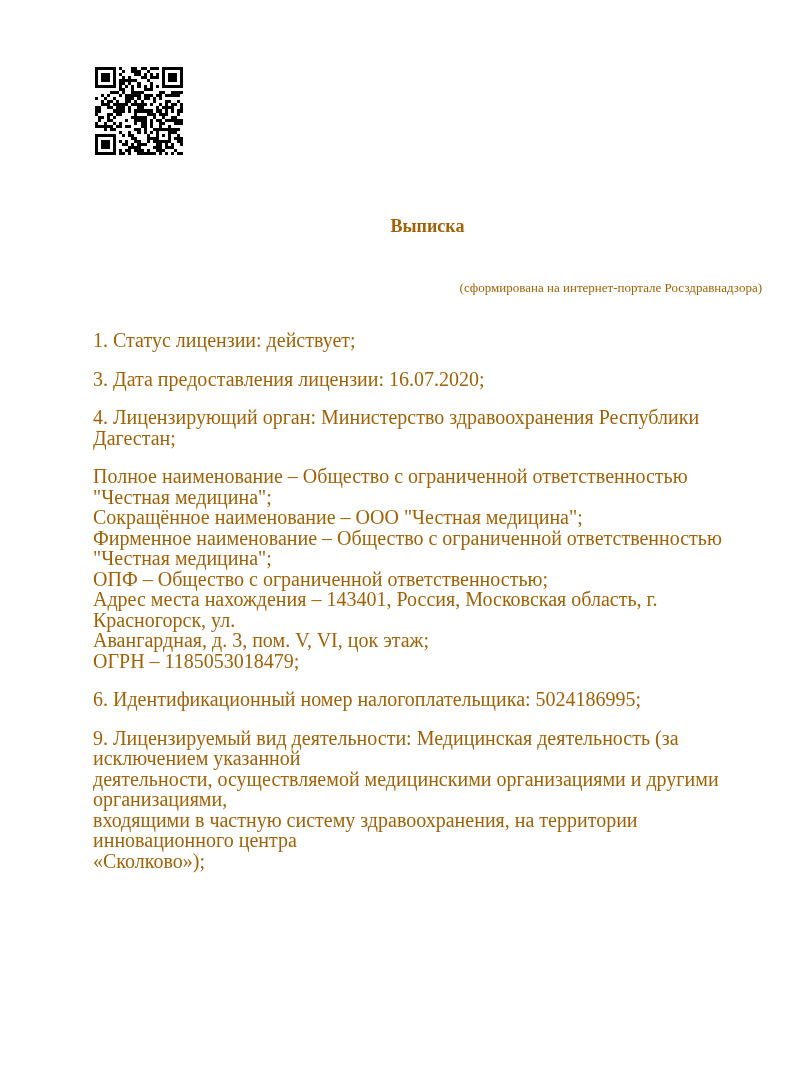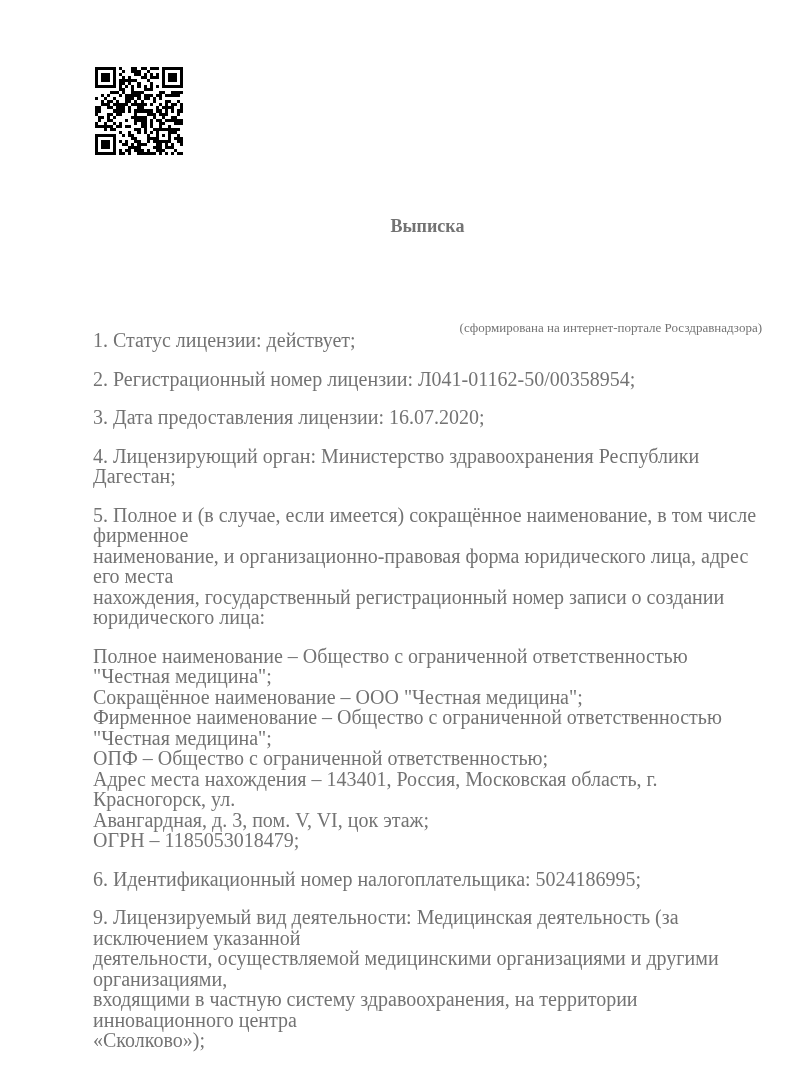--- a/index.html
+++ b/index.html
@@ -5,21 +5,21 @@
   html, body {
     margin: 0;
     padding: 0;
     background: #ffffff;
   }
   .page {
     position: relative;
     width: 800px;
     height: 1065px;
     background: #ffffff;
-    color: #737373;
+    color: #a16207;
     font-family: "Liberation Serif", "DejaVu Serif", serif;
     overflow: hidden;
   }
   .qr {
     position: absolute;
     left: 95px;
     top: 67px;
     width: 88px;
     height: 88px;
     shape-rendering: crispEdges;
@@ -36,21 +36,20 @@
     white-space: nowrap;
   }
   .subtitle {
     position: absolute;
     left: 93px;
     top: 279px;
     width: 669px;
     text-align: right;
     font-size: 13px;
     line-height: 17px;
-    margin-top: 40px;
   }
   .body {
     position: absolute;
     left: 93px;
     top: 330px;
     width: 672px;
     font-size: 20px;
     line-height: 20.5px;
     text-align: left;
   }
@@ -499,26 +498,22 @@
     </svg>
 
   <div class="title-block">
     <div>Выписка</div>
   </div>
 
   <div class="subtitle">(сформирована на интернет-портале Росздравнадзора)</div>
 
   <div class="body">
     <p>1. Статус лицензии: действует;</p>
-    <p>2. Регистрационный номер лицензии: Л041-01162-50/00358954;</p>
     <p>3. Дата предоставления лицензии: 16.07.2020;</p>
     <p>4. Лицензирующий орган: Министерство здравоохранения Республики Дагестан;</p>
-    <p>5. Полное и (в случае, если имеется) сокращённое наименование, в том числе фирменное
-наименование, и организационно-правовая форма юридического лица, адрес его места
-нахождения, государственный регистрационный номер записи о создании юридического лица:</p>
     <p>Полное наименование – Общество с ограниченной ответственностью "Честная медицина";
 Сокращённое наименование – ООО "Честная медицина";
 Фирменное наименование – Общество с ограниченной ответственностью "Честная медицина";
 ОПФ – Общество с ограниченной ответственностью;
 Адрес места нахождения – 143401, Россия, Московская область, г. Красногорск, ул.
 Авангардная, д. 3, пом. V, VI, цок этаж;
 ОГРН – 1185053018479;</p>
     <p>6. Идентификационный номер налогоплательщика: 5024186995;</p>
     <p>9. Лицензируемый вид деятельности: Медицинская деятельность (за исключением указанной
 деятельности, осуществляемой медицинскими организациями и другими организациями,

